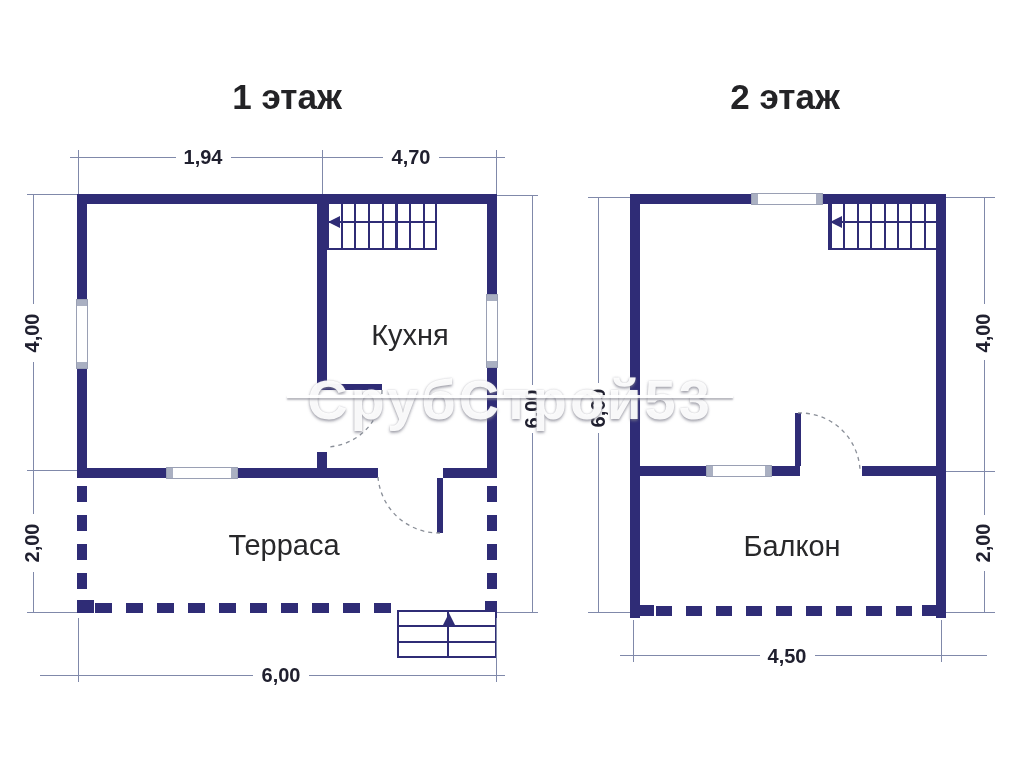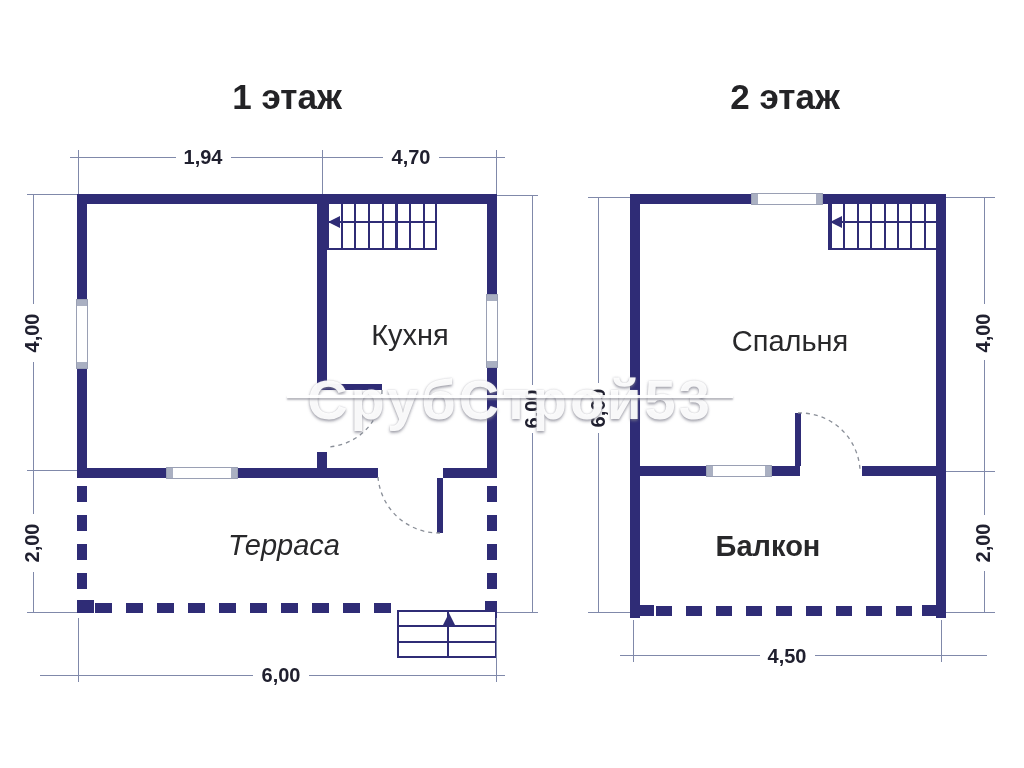--- a/index.html
+++ b/index.html
@@ -173,20 +173,19 @@
   <div class="dim rot" style="left:983px;top:333px;">4,00</div>
   <div class="dim rot" style="left:983px;top:543px;">2,00</div>
 
   <div class="dimline" style="left:633px;top:620px;width:1px;height:42px;"></div>
   <div class="dimline" style="left:941px;top:620px;width:1px;height:42px;"></div>
   <div class="dimline" style="left:620px;top:655px;width:140px;height:1px;"></div>
   <div class="dimline" style="left:815px;top:655px;width:172px;height:1px;"></div>
   <div class="dim" style="left:787px;top:656px;">4,50</div>
 
   <div class="room" style="left:410px;top:335px;">Кухня</div>
-  <div class="room" style="left:284px;top:545px;font-style:italic;">Терраса</div>
-  <div class="room" style="left:790px;top:341px;">Спальня</div>
-  <div class="room" style="left:768px;top:546px;font-weight:bold;">Балкон</div>
+  <div class="room" style="left:284px;top:545px;">Терраса</div>
+  <div class="room" style="left:792px;top:546px;">Балкон</div>
 
   <div class="wm brand" style="left:510px;top:368px;">СрубСтрой53</div>
   <div class="wm-rule" style="left:287px;top:395px;width:446px;"></div>
 
 </div>
 
 </body></html>

